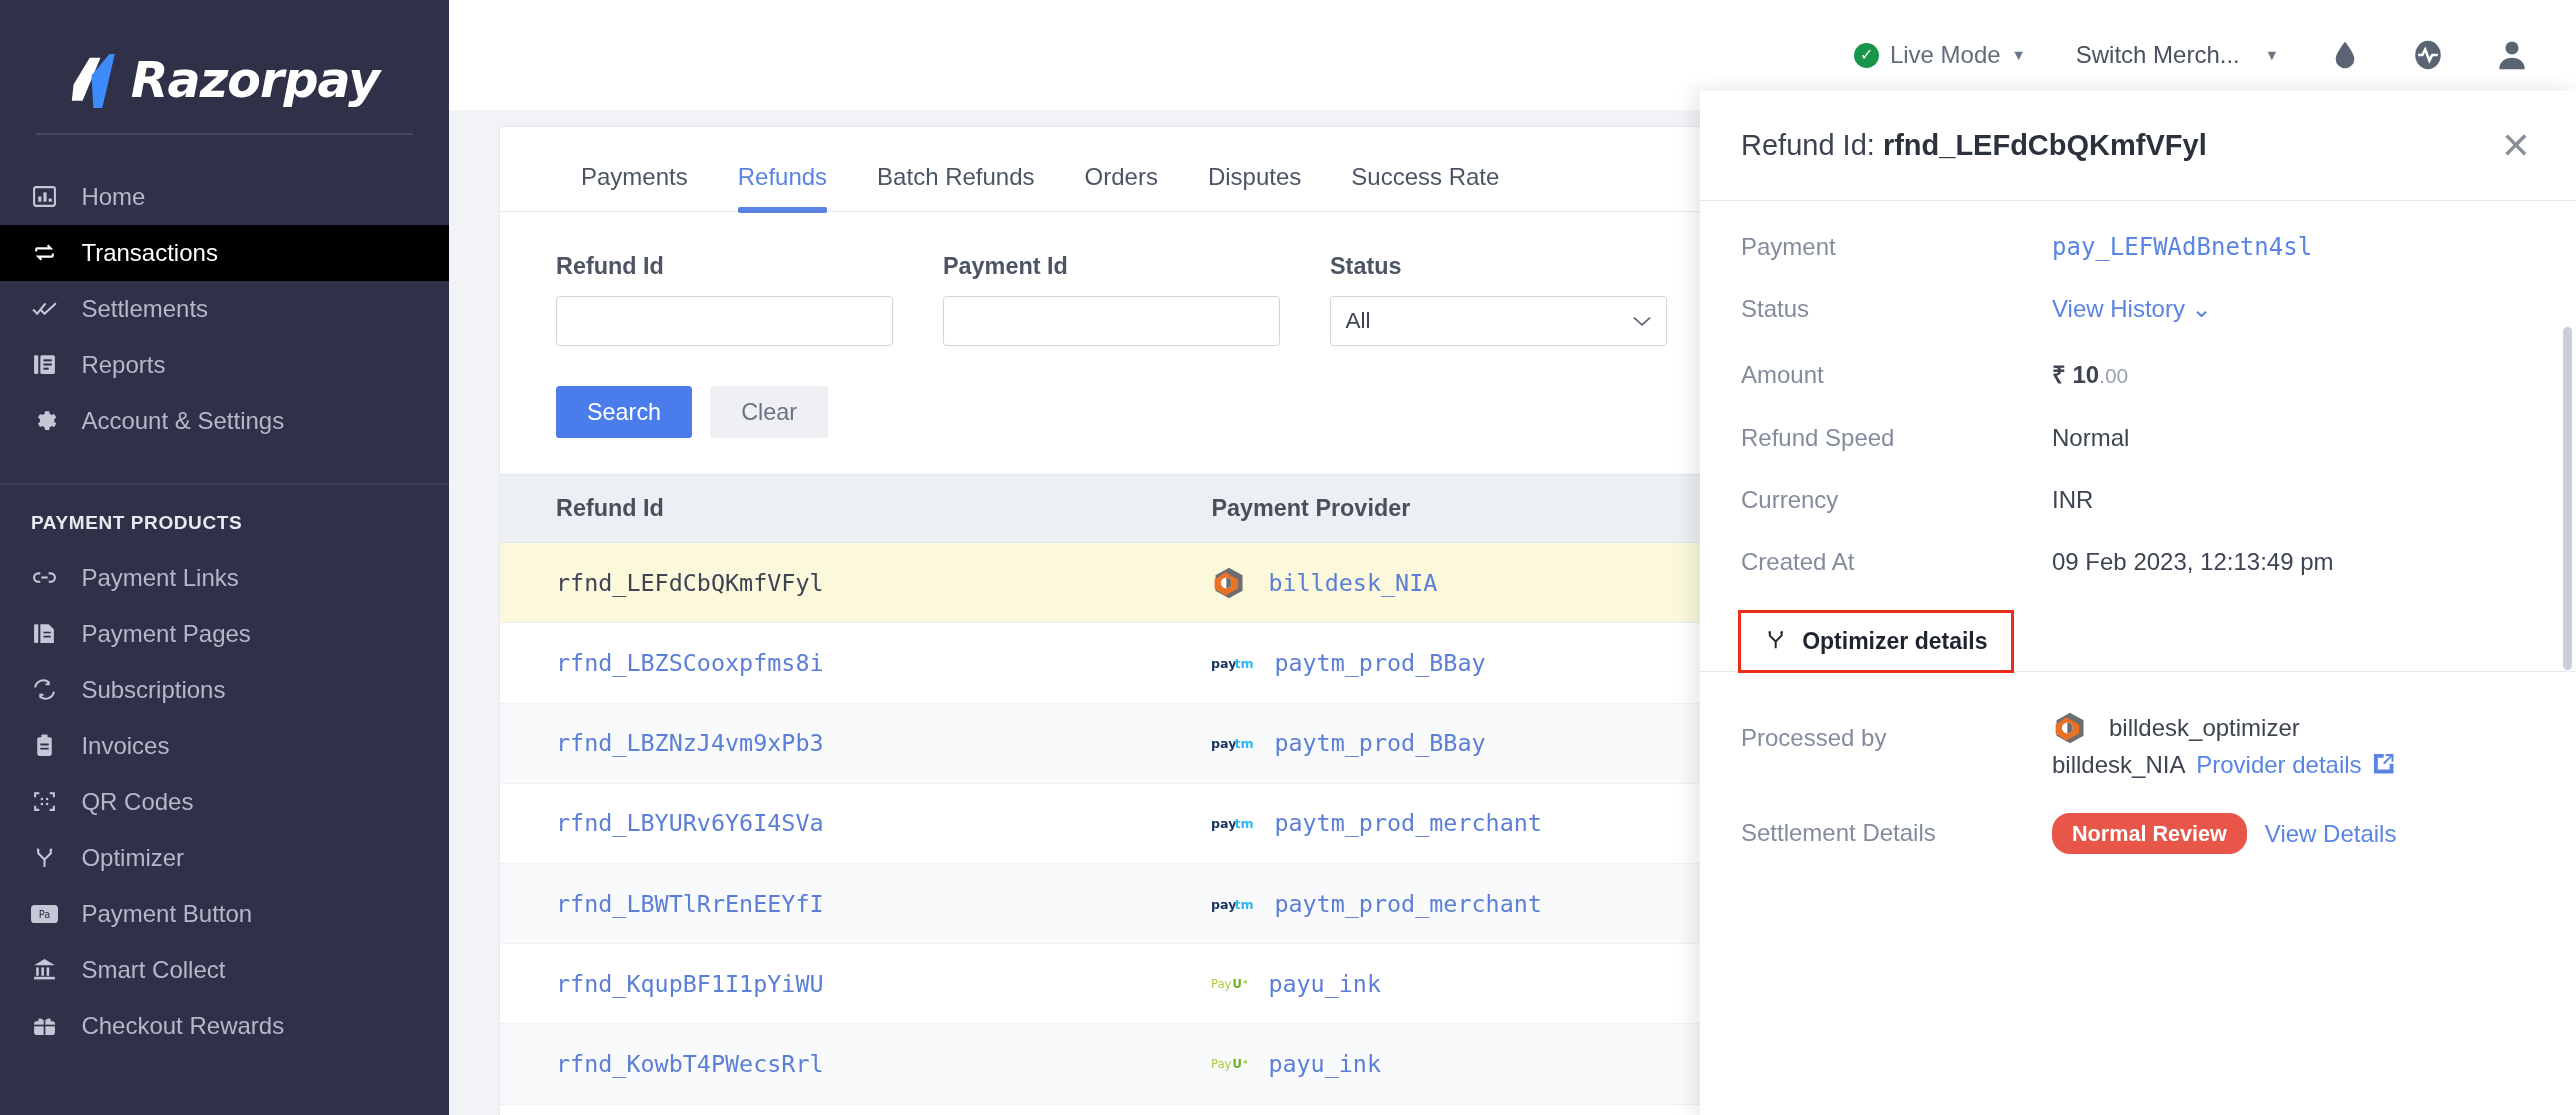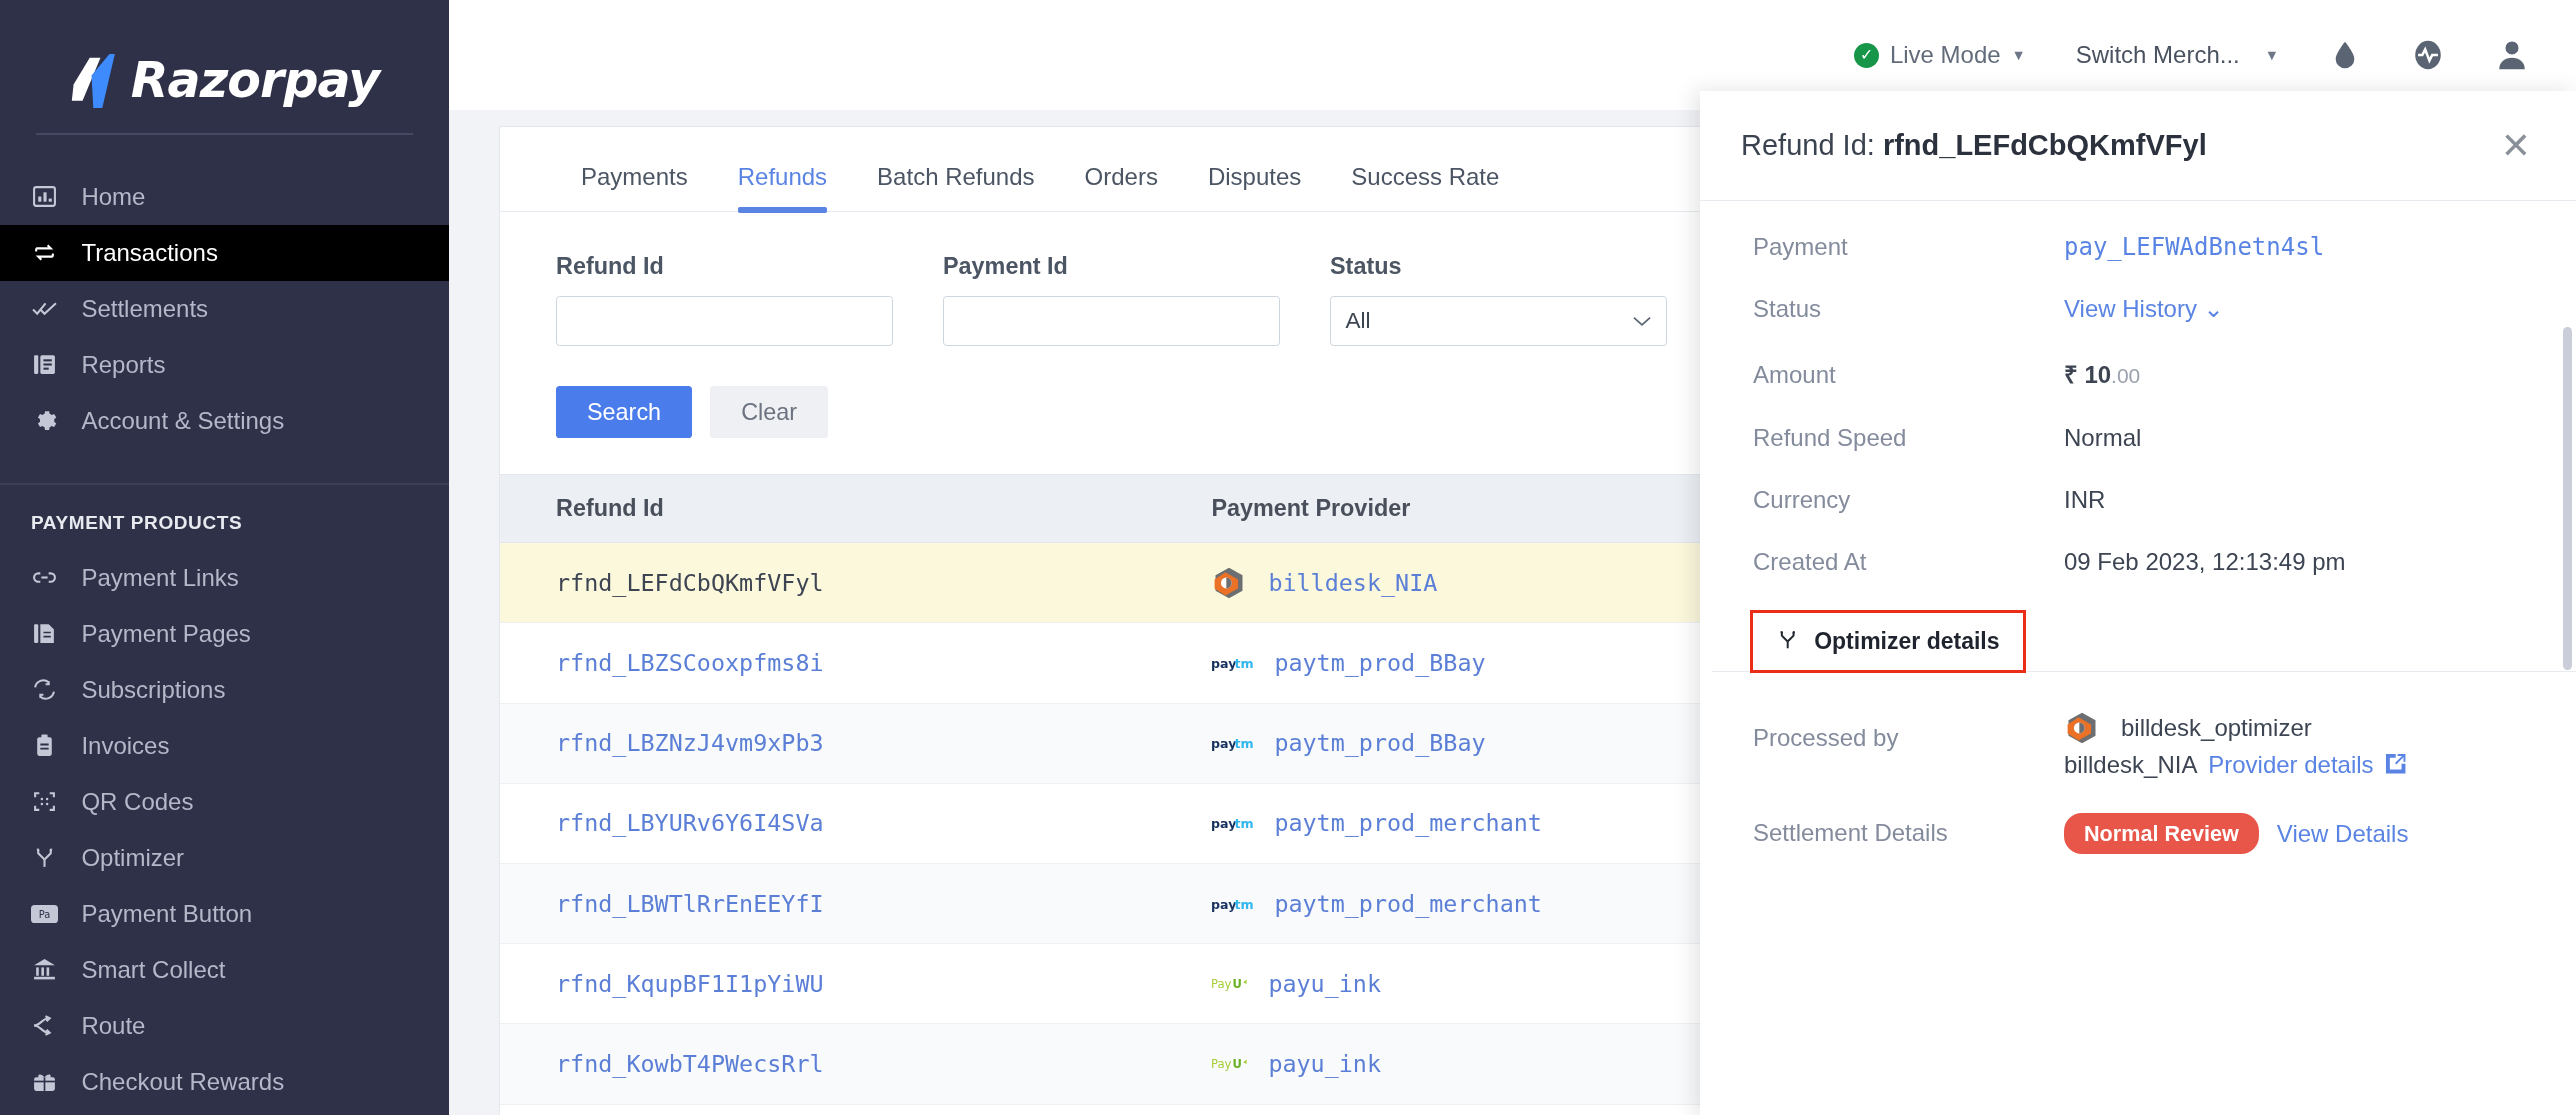--- a/index.html
+++ b/index.html
@@ -161,21 +161,21 @@
     height: 110px; display: flex; align-items: center;
     justify-content: space-between; padding: 0 36px 0 41px;
     border-bottom: 0.9px solid #e7eaee;
   }
   .detail-title { font-size: 29px; color: #3b4250; }
   .detail-title b { font-weight: bold; color: #2b313d; }
   .close-x {
     font-size: 36px; color: #8a9099; cursor: pointer; line-height: 1;
     font-weight: 300; padding: 5.4px 9px;
   }
-  .detail-body { flex: 1; overflow: hidden; position: relative; padding-top: 32px; margin-left: 12px; }
+  .detail-body { flex: 1; overflow: hidden; position: relative; padding-top: 32px; }
   .drow { display: flex; padding: 0 0 0 41px; margin-bottom: 34px; align-items: baseline; }
   .dlabel { width: 311px; flex: 0 0 311px; font-size: 24px; color: #838b9c; }
   .dvalue { font-size: 24px; color: #3d4452; }
   .dvalue.link { color: #5a84e3; cursor: pointer; font-family: "DejaVu Sans Mono", monospace; }
   .dvalue.link-plain { color: #5a84e3; cursor: pointer; }
   .amount-main { font-weight: 600; }
   .amount-dec { color: #9aa1ad; font-size: 21px; }
 
   .opt-section {
     margin-top: 12.6px; border-bottom: 0.9px solid #e7eaee; padding-bottom: 0;
@@ -358,30 +358,20 @@
         <span class="nav-ico">
           <svg width="25" height="25" viewBox="0 0 24 24" fill="currentColor">
               <path d="M12 2L2 8h20z"></path>
               <rect x="4" y="10" width="2.5" height="8"></rect>
               <rect x="9" y="10" width="2.5" height="8"></rect>
               <rect x="14" y="10" width="2.5" height="8"></rect>
               <rect x="2" y="19" width="20" height="2.5"></rect>
             </svg>
         </span>
         <span>Smart Collect</span>
-      </div>
-      <div class="nav-item">
-        <span class="nav-ico">
-          <svg width="25" height="25" viewBox="0 0 24 24" fill="none" stroke="currentColor" stroke-width="2">
-              <path d="M2 12c6 0 8-7 14-7"></path>
-              <path d="M2 12c6 0 8 7 14 7"></path>
-              <path d="M13 3l4 2-3 3M13 21l4-2-3-3" fill="currentColor"></path>
-            </svg>
-        </span>
-        <span>Route</span>
       </div>
       <div class="nav-item">
         <span class="nav-ico">
           <svg width="25" height="25" viewBox="0 0 24 24" fill="currentColor">
               <rect x="2" y="8" width="20" height="13" rx="2"></rect>
               <path d="M2 12h20" stroke="#2e3148" stroke-width="1.6"></path>
               <path d="M12 8v13" stroke="#2e3148" stroke-width="1.6"></path>
               <path d="M12 8c-2-3-6-4-6-1s4 1 6 1zM12 8c2-3 6-4 6-1s-4 1-6 1z"></path>
             </svg>
         </span>

